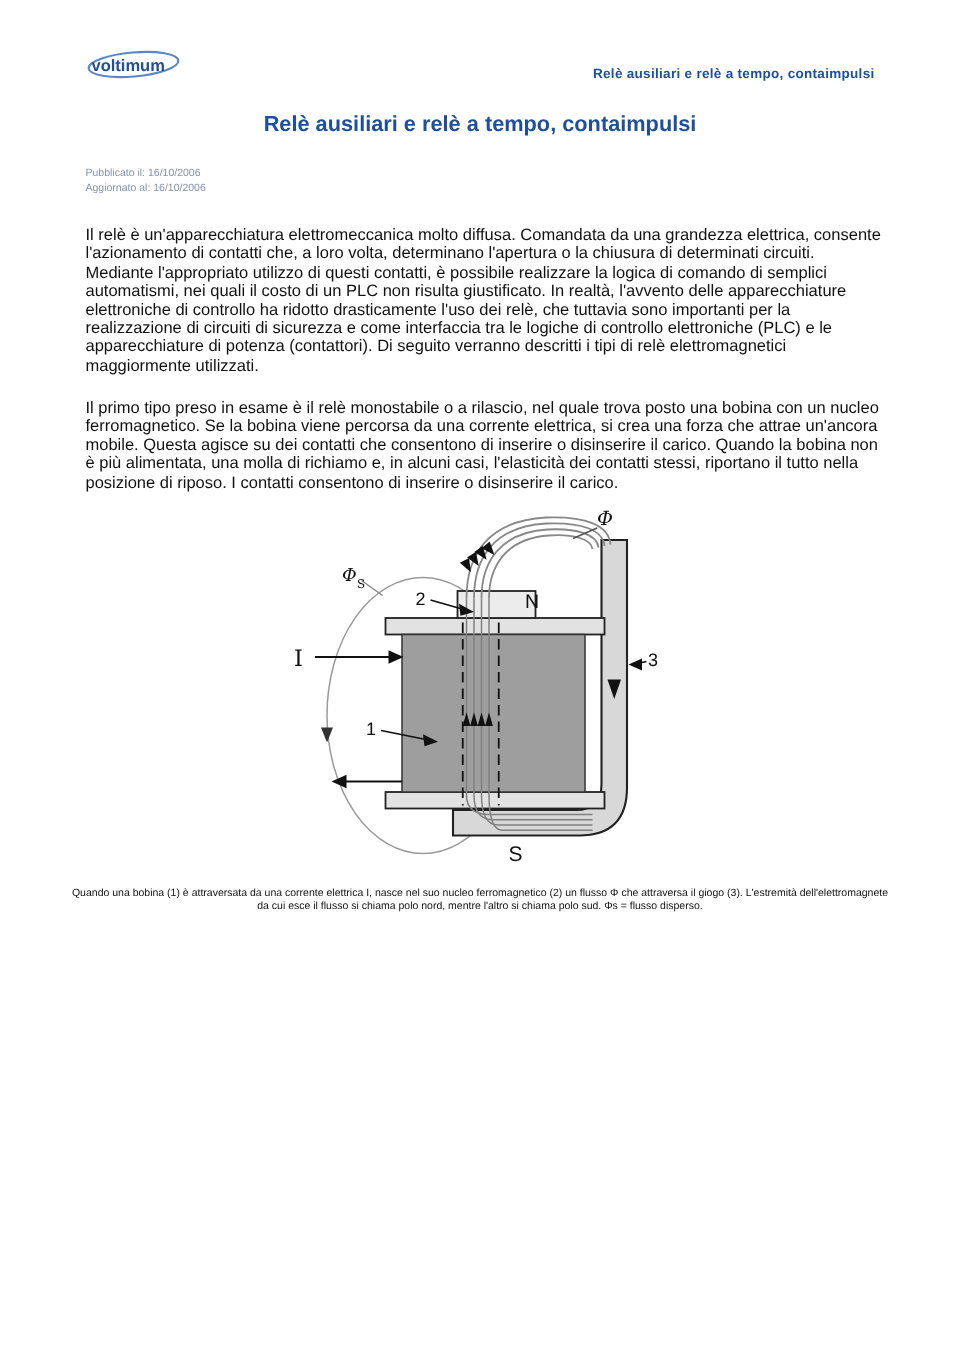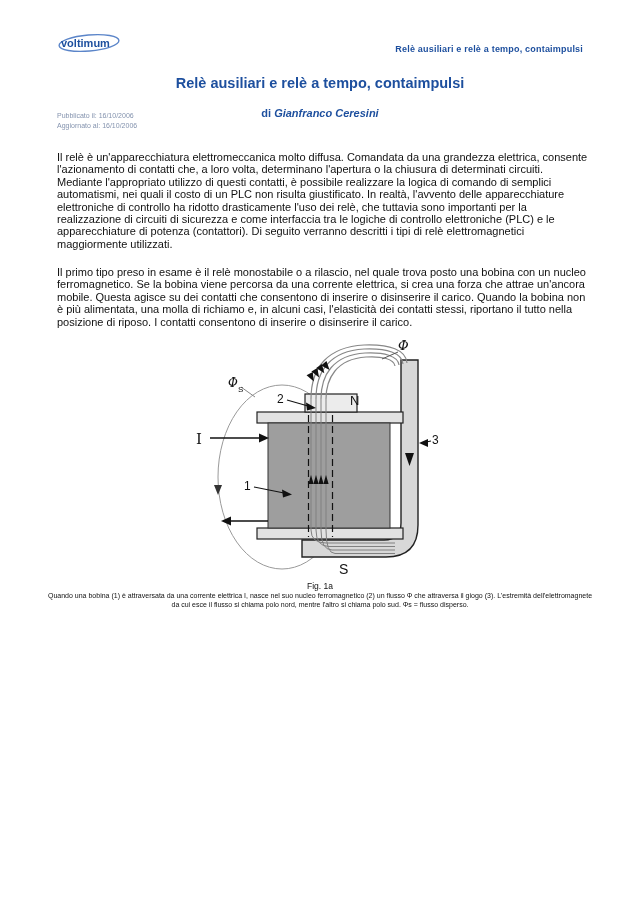--- a/index.html
+++ b/index.html
@@ -60,23 +60,20 @@
 
   <div class="header-right">Relè ausiliari e relè a tempo, contaimpulsi</div>
 
   <div class="doc-title">Relè ausiliari e relè a tempo, contaimpulsi</div>
 
   <div class="dates">
     <div>Pubblicato il: 16/10/2006</div>
     <div>Aggiornato al: 16/10/2006</div>
   </div>
 
-  <div class="byline">
-    <span>di </span><span class="author">Gianfranco Ceresini</span>
-  </div>
 
   <div class="para para1">Il relè è un'apparecchiatura elettromeccanica molto diffusa. Comandata da una grandezza elettrica, consente l'azionamento di contatti che, a loro volta, determinano l'apertura o la chiusura di determinati circuiti. Mediante l'appropriato utilizzo di questi contatti, è possibile realizzare la logica di comando di semplici automatismi, nei quali il costo di un PLC non risulta giustificato. In realtà, l'avvento delle apparecchiature elettroniche di controllo ha ridotto drasticamente l'uso dei relè, che tuttavia sono importanti per la realizzazione di circuiti di sicurezza e come interfaccia tra le logiche di controllo elettroniche (PLC) e le apparecchiature di potenza (contattori). Di seguito verranno descritti i tipi di relè elettromagnetici maggiormente utilizzati.</div>
   <div class="para para2">Il primo tipo preso in esame è il relè monostabile o a rilascio, nel quale trova posto una bobina con un nucleo ferromagnetico. Se la bobina viene percorsa da una corrente elettrica, si crea una forza che attrae un'ancora mobile. Questa agisce su dei contatti che consentono di inserire o disinserire il carico. Quando la bobina non è più alimentata, una molla di richiamo e, in alcuni casi, l'elasticità dei contatti stessi, riportano il tutto nella posizione di riposo. I contatti consentono di inserire o disinserire il carico.</div>
 
   <svg class="figure" viewBox="0 0 280 248">
 
     <ellipse cx="102" cy="140" rx="64" ry="92" fill="none" stroke="#9a9a9a" stroke-width="1"></ellipse>
     <polygon points="34,148 42,148 38,158" fill="#333"></polygon>
     <line x1="61" y1="50" x2="75" y2="60" stroke="#888" stroke-width="1"></line>
 
@@ -149,21 +146,20 @@
 
     <text x="170" y="68" font-size="13" fill="#111">N</text>
     <text x="159" y="237" font-size="14" fill="#111">S</text>
 
     <text class="serif" x="218" y="13" font-size="13" font-style="italic" fill="#111">Φ</text>
     <line x1="218" y1="15" x2="202" y2="22" stroke="#555" stroke-width="1"></line>
     <text class="serif" x="48" y="50" font-size="12" font-style="italic" fill="#111">Φ</text>
     <text class="serif" x="58" y="55" font-size="8" fill="#111">S</text>
   </svg>
 
-  <div class="fig-title">Fig. 1a</div>
   <div class="fig-caption">Quando una bobina (1) è attraversata da una corrente elettrica I, nasce nel suo nucleo ferromagnetico (2) un flusso Φ che attraversa il giogo (3). L'estremità dell'elettromagnete da cui esce il flusso si chiama polo nord, mentre l'altro si chiama polo sud. Φs = flusso disperso.</div>
 
   <div class="page-number">1</div>
   <div class="footer">
     <div>
       <span>Le informazioni contenute nel presente documento </span><b>sono tutelate dal diritto</b><span> d'autore e possono essere usate solo in conformità alle norme vigenti. In particolare Voltimum Italia s.r.l. a socio Unico si riserva tutti i diritti sulla scheda e su tutti i relativi contenuti.</span>
     </div>
     <div>Il materiale e i contenuti presentati nel documento sono stati attentamente vagliati e analizzati, e sono stati elaborati con la massima cura. In ogni caso errori, inesattezze e omissioni sono possibili. Voltimum Italia s.r.l. a socio Unico declina qualsiasi responsabilità per errori ed omissioni eventualmente presenti nel sito.</div>
   </div>
 

